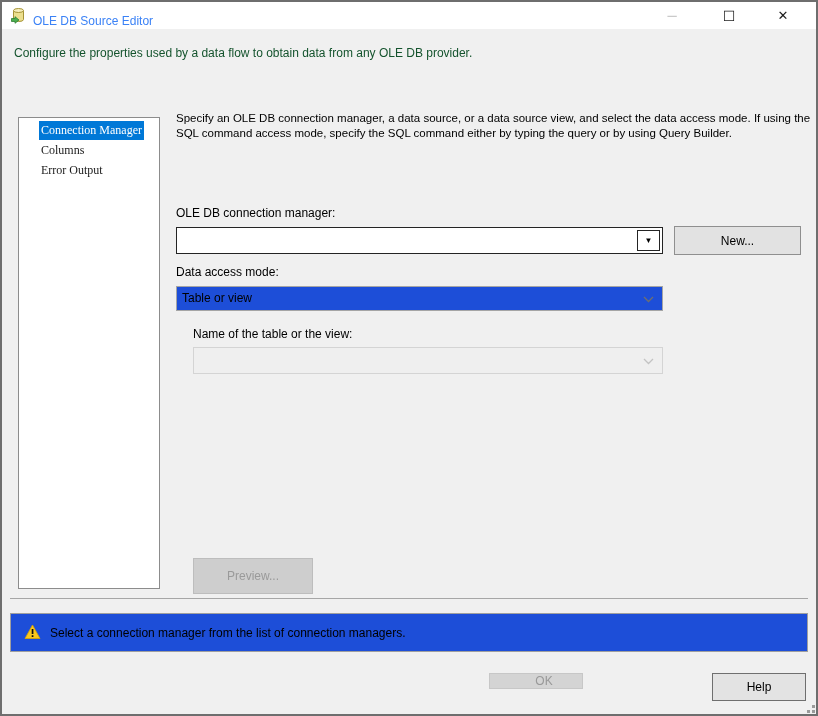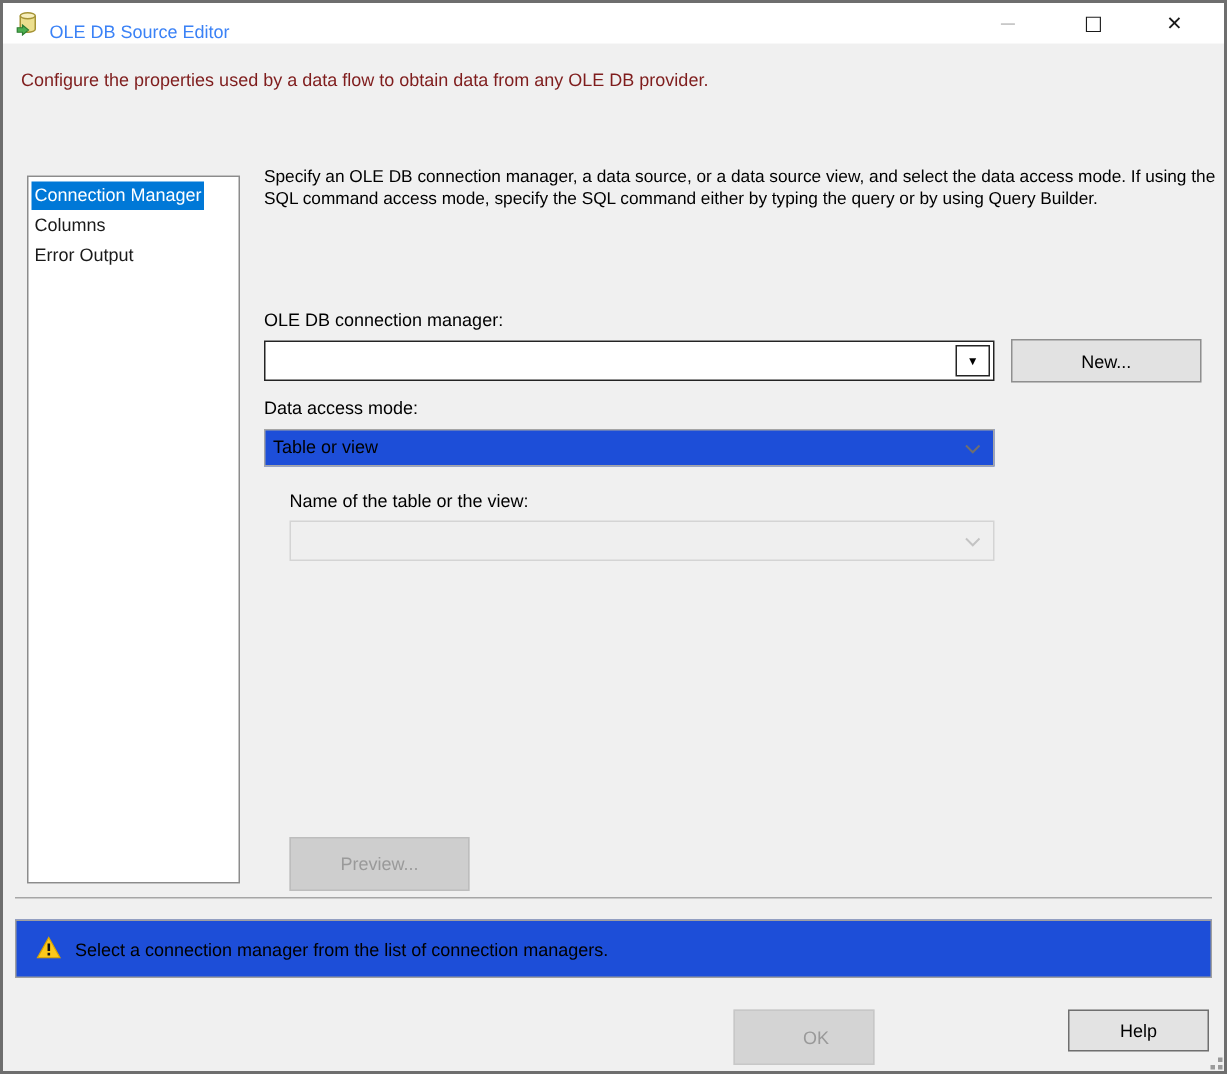--- a/index.html
+++ b/index.html
@@ -26,27 +26,27 @@
   .title-text { position:absolute; left:31px; top:12px; font-size:12px; color:#3b82f6; white-space:nowrap; }
   .win-ctrl {
     position:absolute; top:0; width:44px; height:27px;
     display:flex; align-items:center; justify-content:center;
     font-size:13px; color:#1a1a1a; cursor:default;
   }
   .win-ctrl.min { left:648px; color:#b9b9b9; }
   .win-ctrl.max { left:705px; font-size:14px; }
   .win-ctrl.close { left:759px; }
   
-  .intro { position:absolute; left:12px; top:44px; width:780px; color:#7f1d1d; }
+  .intro { position:absolute; left:12px; top:44px; width:780px; color:#14532d; }
   
   .navlist {
     position:absolute; left:16px; top:115px; width:142px; height:472px;
     background:#ffffff; border:1px solid #8c8c8c; padding-top:2px;
   }
-  .nav-item { height:20px; line-height:20px; padding-left:2px; white-space:nowrap; cursor:default; }
+  .nav-item { height:20px; line-height:20px; padding-left:20px; white-space:nowrap; cursor:default;font-family:Liberation Serif, serif; }
   .nav-item span { display:inline-block; padding:0 2px; line-height:19px; }
   .nav-item.selected span { background:#0078d7; color:#ffffff; }
   
   .panel-desc { position:absolute; left:174px; top:109px; width:638px; font-size:11.5px; line-height:15px; color:#000; }
   .field-label { position:absolute; color:#000; white-space:nowrap; }
   .lbl-conn { left:174px; top:204px; }
   .lbl-mode { left:174px; top:263px; }
   .lbl-table { left:191px; top:325px; }
   
   .combo-conn {
@@ -72,21 +72,21 @@
     background:#efefef; border:1px solid #d4d4d4;
   }
   .combo-table .chev { position:absolute; right:8px; top:10px; }
   
   .btn {
     position:absolute; display:flex; align-items:center; justify-content:center;
     font-size:12px; color:#000; cursor:default;
   }
   .btn-new   { left:672px; top:224px; width:127px; height:29px; background:#e2e2e2; border:1px solid #8f8f8f; }
   .btn-preview { left:191px; top:556px; width:120px; height:36px; background:#cecece; border:1px solid #bdbdbd; color:#9a9a9a; }
-  .btn-ok    { left:487px; top:671px; width:94px; height:37px; background:#d4d4d4; border:1px solid #c7c7c7; color:#999999;padding-left:16px; }
+  .btn-ok    { left:487px; top:671px; width:94px; height:16px; background:#d4d4d4; border:1px solid #c7c7c7; color:#999999;padding-left:16px; }
   .btn-cancel{ left:598px; top:671px; width:95px; height:28px; background:#e3e3e3; border:1px solid #6f6f6f; }
   .btn-help  { left:710px; top:671px; width:94px; height:28px; background:#e3e3e3; border:1px solid #6f6f6f;text-align:right; }
   
   .separator { position:absolute; left:8px; top:596px; width:798px; height:1px; background:#a6a6a6; }
   .warnbox {
     position:absolute; left:8px; top:611px; width:798px; height:39px;
     background:#1d4ed8; border:1px solid #9f9f9f;
   }
   .warn-icon { position:absolute; left:13px; top:10px; width:17px; height:16px; }
   .warn-text { position:absolute; left:39px; top:12px; color:#000; }

